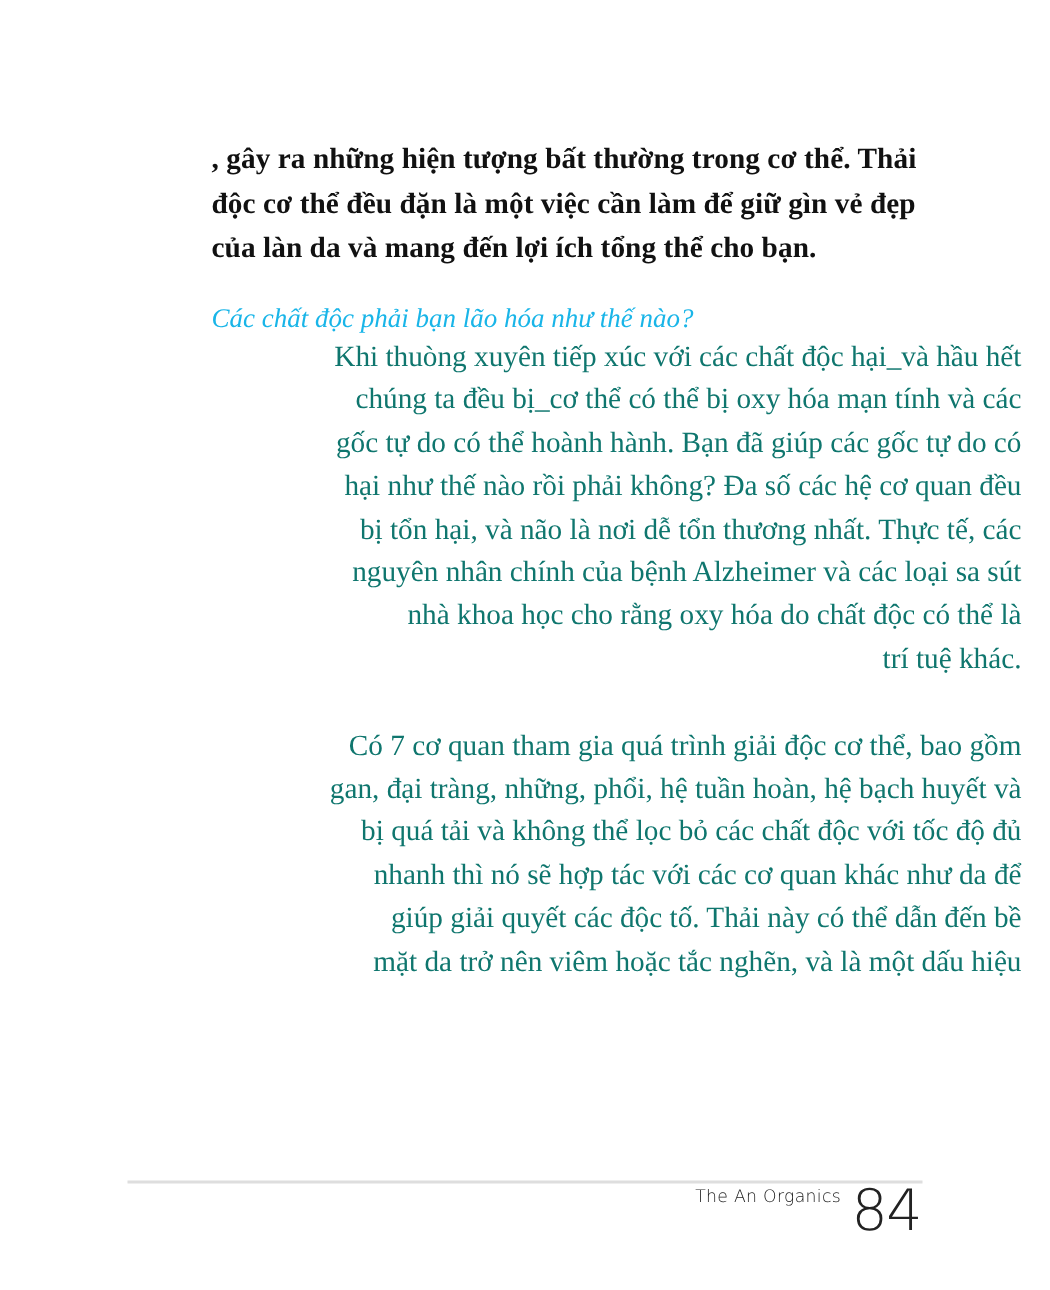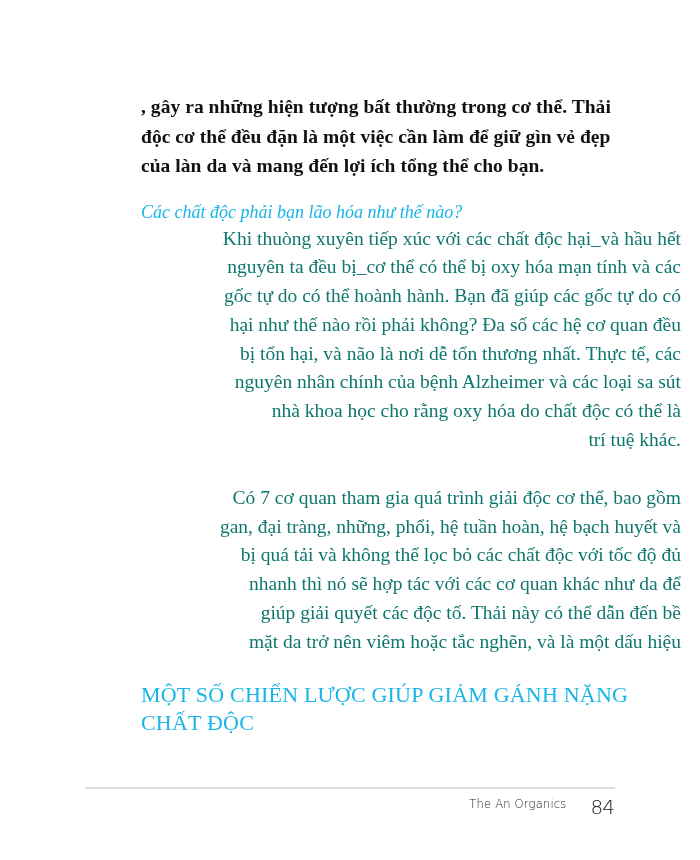--- a/index.html
+++ b/index.html
@@ -74,34 +74,34 @@
       top: 787px;
       width: 530px;
       height: 2px;
       background: #dedede;
     }
     .footer {
       position: absolute;
       right: 86px;
       top: 790px;
       display: flex;
-      align-items: center;
-      gap: 24px;
+      align-items: flex-start;
+      gap: 7px;
     }
     .footer-brand {
       font-family: "DejaVu Sans", "Liberation Sans", sans-serif;
       font-size: 11.5px;
       color: #222222;
       letter-spacing: 0.2px;
       padding-bottom: 6px;
       font-weight: 200;
     }
     .footer-page {
       font-family: "DejaVu Sans", "Liberation Sans", sans-serif;
-      font-size: 20px;
+      font-size: 38px;
       line-height: 34px;
       color: #222222;
       font-weight: 200;
       letter-spacing: -1px;
     }
     .line { display: block; white-space: nowrap; }
   </style>
 </head>
 <body>
 
@@ -111,42 +111,38 @@
     <p class="intro">
       <span class="line">, gây ra những hiện tượng bất thường trong cơ thể. Thải</span>
       <span class="line">độc cơ thể đều đặn là một việc cần làm để giữ gìn vẻ đẹp</span>
       <span class="line">của làn da và mang đến lợi ích tổng thể cho bạn.</span>
     </p>
 
     <p class="subhead">Các chất độc phải bạn lão hóa như thế nào?</p>
 
     <p class="body-para first">
       <span class="line">Khi thuòng xuyên tiếp xúc với các chất độc hại_và hầu hết</span>
-      <span class="line">nguyên ta đều bị_cơ thể có thể bị oxy hóa mạn tính và các</span>
+      <span class="line">chúng ta đều bị_cơ thể có thể bị oxy hóa mạn tính và các</span>
       <span class="line">gốc tự do có thể hoành hành. Bạn đã giúp các gốc tự do có</span>
       <span class="line">hại như thế nào rồi phải không? Đa số các hệ cơ quan đều</span>
       <span class="line">bị tổn hại, và não là nơi dễ tổn thương nhất. Thực tế, các</span>
       <span class="line">nguyên nhân chính của bệnh Alzheimer và các loại sa sút</span>
       <span class="line">nhà khoa học cho rằng oxy hóa do chất độc có thể là</span>
       <span class="line">trí tuệ khác.</span>
     </p>
 
     <p class="body-para second">
       <span class="line">Có 7 cơ quan tham gia quá trình giải độc cơ thể, bao gồm</span>
       <span class="line">gan, đại tràng, những, phổi, hệ tuần hoàn, hệ bạch huyết và</span>
       <span class="line">bị quá tải và không thể lọc bỏ các chất độc với tốc độ đủ</span>
       <span class="line">nhanh thì nó sẽ hợp tác với các cơ quan khác như da để</span>
       <span class="line">giúp giải quyết các độc tố. Thải này có thể dẫn đến bề</span>
       <span class="line">mặt da trở nên viêm hoặc tắc nghẽn, và là một dấu hiệu</span>
     </p>
 
-    <h2 class="section-heading">
-      <span class="line">MỘT SỐ CHIẾN LƯỢC GIÚP GIẢM GÁNH NẶNG</span>
-      <span class="line">CHẤT ĐỘC</span>
-    </h2>
   </div>
 
   <div class="footer-rule"></div>
 
   <div class="footer">
     <span class="footer-brand">The An Organics</span>
     <span class="footer-page">84</span>
   </div>
 </div>
 

